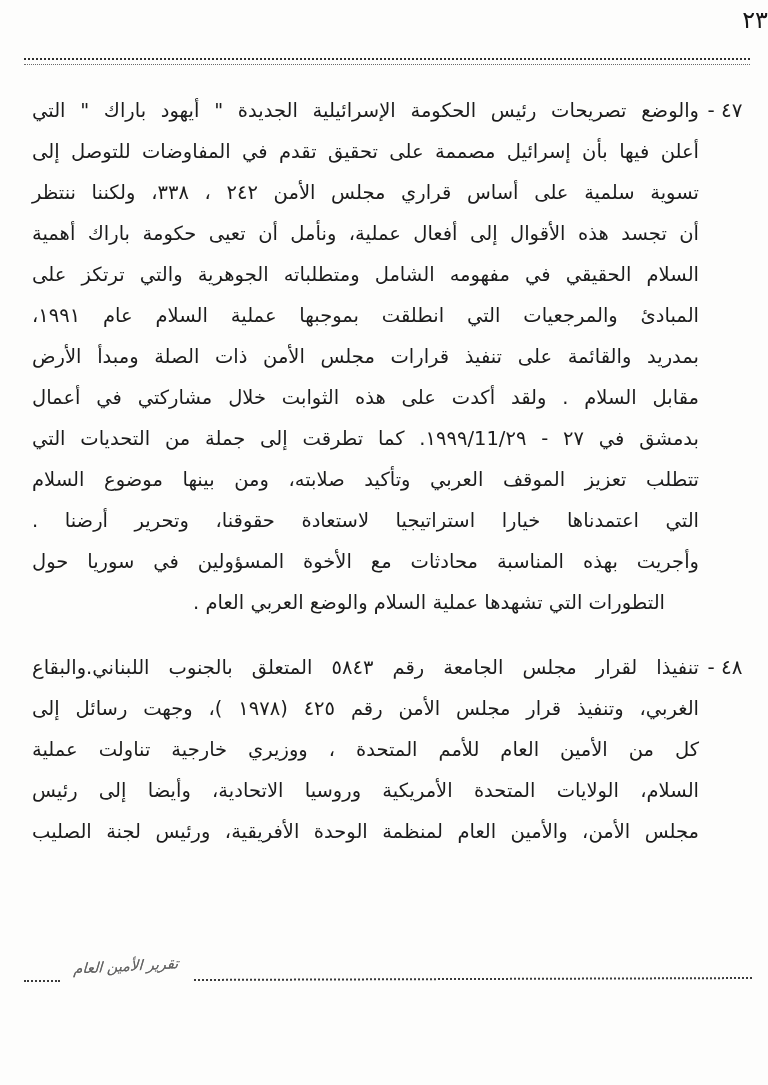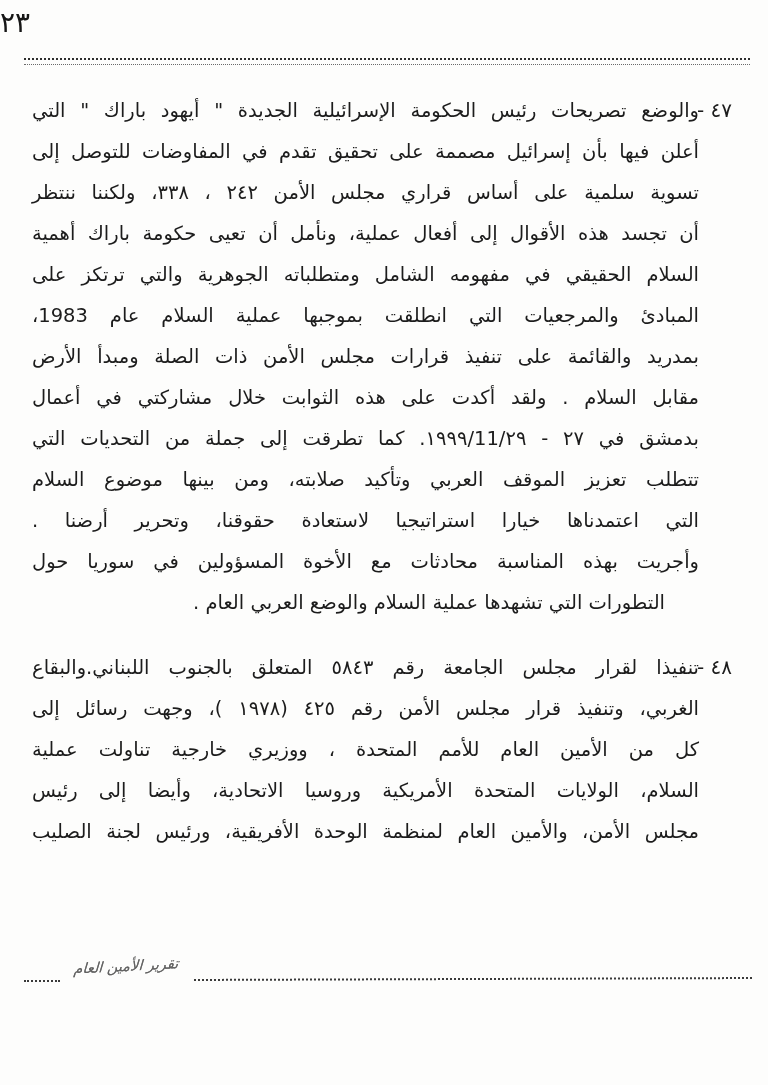--- a/index.html
+++ b/index.html
@@ -11,42 +11,42 @@
   .page{
     position:relative;
     width:768px;height:1085px;
     background:#fdfdfc;
     direction:rtl;
     overflow:hidden;
     color:#1c1c1c;
   }
   .page-number{
     position:absolute;top:6px;left:0;right:0;
-    text-align:left;
-    font-size:28px;
+    text-align:right;
+    font-size:24px;
     letter-spacing:7px;
     color:#161616;
     direction:ltr;
   }
   .header-rule{
     position:absolute;top:58px;left:24px;width:726px;height:4px;
     border-top:2px dotted #2e2e2e;
     border-bottom:1px dotted #6a6a6a;
   }
   .body-text{
     position:absolute;top:90px;right:23px;left:32px;
     font-size:19.5px;
     line-height:41px;
   }
   .para{position:relative;padding-right:46px;}
   .para-48{margin-top:24px;}
   .para-marker{
     position:absolute;right:-8px;top:0;
     width:56px;
-    text-align:left;
+    text-align:center;
     font-size:20px;
     line-height:41px;
     white-space:nowrap;
   }
   .line{
     text-align:justify;
     text-align-last:justify;
     height:41px;
     overflow:visible;
   }
@@ -87,21 +87,21 @@
 
   <div class="body-text">
 
     <div class="para para-47">
       <span class="para-marker">٤٧ -</span>
       <div class="line">والوضع تصريحات رئيس الحكومة الإسرائيلية الجديدة " أيهود باراك " التي</div>
       <div class="line">أعلن فيها بأن إسرائيل مصممة على تحقيق تقدم في المفاوضات للتوصل إلى</div>
       <div class="line">تسوية سلمية على أساس قراري مجلس الأمن ٢٤٢ ، ٣٣٨، ولكننا ننتظر</div>
       <div class="line">أن تجسد هذه الأقوال إلى أفعال عملية، ونأمل أن تعيى حكومة باراك أهمية</div>
       <div class="line">السلام الحقيقي في مفهومه الشامل ومتطلباته الجوهرية والتي ترتكز على</div>
-      <div class="line">المبادئ والمرجعيات التي انطلقت بموجبها عملية السلام عام 1983،</div>
+      <div class="line">المبادئ والمرجعيات التي انطلقت بموجبها عملية السلام عام ١٩٩١،</div>
       <div class="line">بمدريد والقائمة على تنفيذ قرارات مجلس الأمن ذات الصلة ومبدأ الأرض</div>
       <div class="line">مقابل السلام . ولقد أكدت على هذه الثوابت خلال مشاركتي في أعمال</div>
       <div class="line">بدمشق في ٢٧ - ١٩٩٩/11/٢٩. كما تطرقت إلى جملة من التحديات التي</div>
       <div class="line">تتطلب تعزيز الموقف العربي وتأكيد صلابته، ومن بينها موضوع السلام</div>
       <div class="line">التي اعتمدناها خيارا استراتيجيا لاستعادة حقوقنا، وتحرير أرضنا .</div>
       <div class="line">وأجريت بهذه المناسبة محادثات مع الأخوة المسؤولين في سوريا حول</div>
       <div class="line end">التطورات التي تشهدها عملية السلام والوضع العربي العام .</div>
     </div>
 
     <div class="para para-48">

